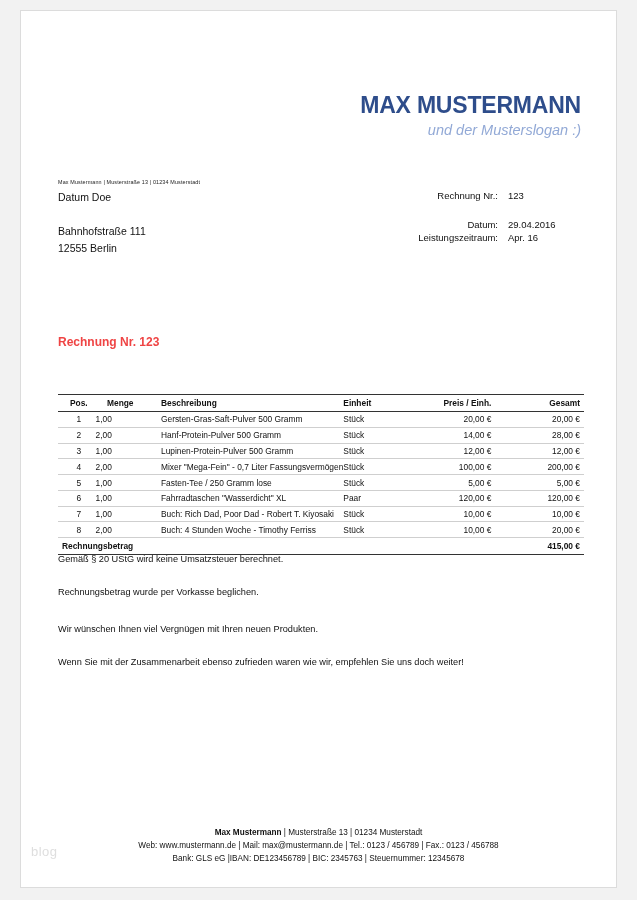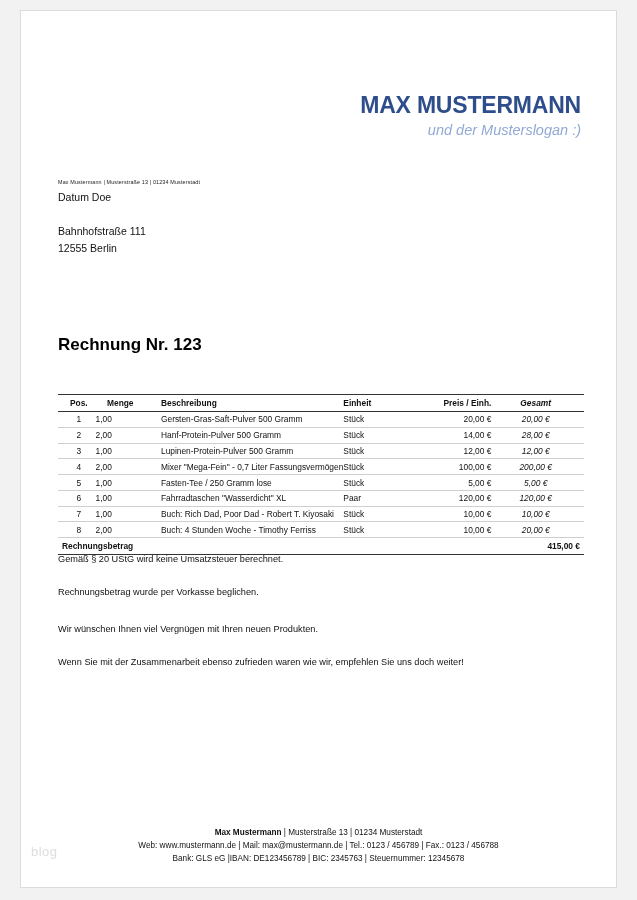--- a/index.html
+++ b/index.html
@@ -96,23 +96,23 @@
     width: 80px;
     text-align: left;
     white-space: nowrap;
   }
 
   
   .doc-title {
     position: absolute;
     left: 37px;
     top: 324px;
-    font-size: 17px;
+    font-size: 12px;
     font-weight: bold;
-    color: #000000;
+    color: #ef4444;
   }
   .intro {
     position: absolute;
     left: 37px;
     top: 357px;
     font-size: 9.2px;
     color: #111;
   }
 
   
@@ -138,21 +138,21 @@
   table.items tbody td {
     padding: 2.4px 0 2.4px 0;
     border-bottom: 0.6px solid #cfcfcf;
     white-space: nowrap;
   }
   .c-pos   { width: 34px;  text-align: center; padding-left: 4px !important; }
   .c-menge { width: 50px;  }
   .c-desc  { text-align: left;  padding-left: 16px !important; }
   .c-unit  { width: 62px;  text-align: left; }
   .c-price { width: 88px;  text-align: right; }
-  .c-total { width: 90px;  text-align: center; padding-right: 4px !important; font-style: italic; }
+  .c-total { width: 90px;  text-align: right; padding-right: 4px !important; }
 
   tr.total-row td {
     font-weight: bold;
     border-top: 1.6px solid #333;
     border-bottom: 1.6px solid #333;
     padding: 3px 0 3px 0;
   }
   tr.total-row td.label {
     text-align: left;
     padding-left: 4px;
@@ -214,20 +214,34 @@
 
   <div class="sender-line">Max Mustermann | Musterstraße 13 | 01234 Musterstadt</div>
 
   <div class="recipient">
     <div>Datum Doe</div>
     <div class="gap"></div>
     <div>Bahnhofstraße 111</div>
     <div>12555 Berlin</div>
   </div>
 
+  <div class="meta">
+    <div class="meta-row">
+      <div class="meta-label">Rechnung Nr.:</div>
+      <div class="meta-value">123</div>
+    </div>
+    <div class="meta-row spaced">
+      <div class="meta-label">Datum:</div>
+      <div class="meta-value">29.04.2016</div>
+    </div>
+    <div class="meta-row">
+      <div class="meta-label">Leistungszeitraum:</div>
+      <div class="meta-value">Apr. 16</div>
+    </div>
+  </div>
 
   <div class="doc-title">Rechnung Nr. 123</div>
 
   <div class="table-wrap">
     <table class="items">
       <thead>
         <tr>
           <th class="c-pos">Pos.</th>
           <th class="c-menge">Menge</th>
           <th class="c-desc">Beschreibung</th>

